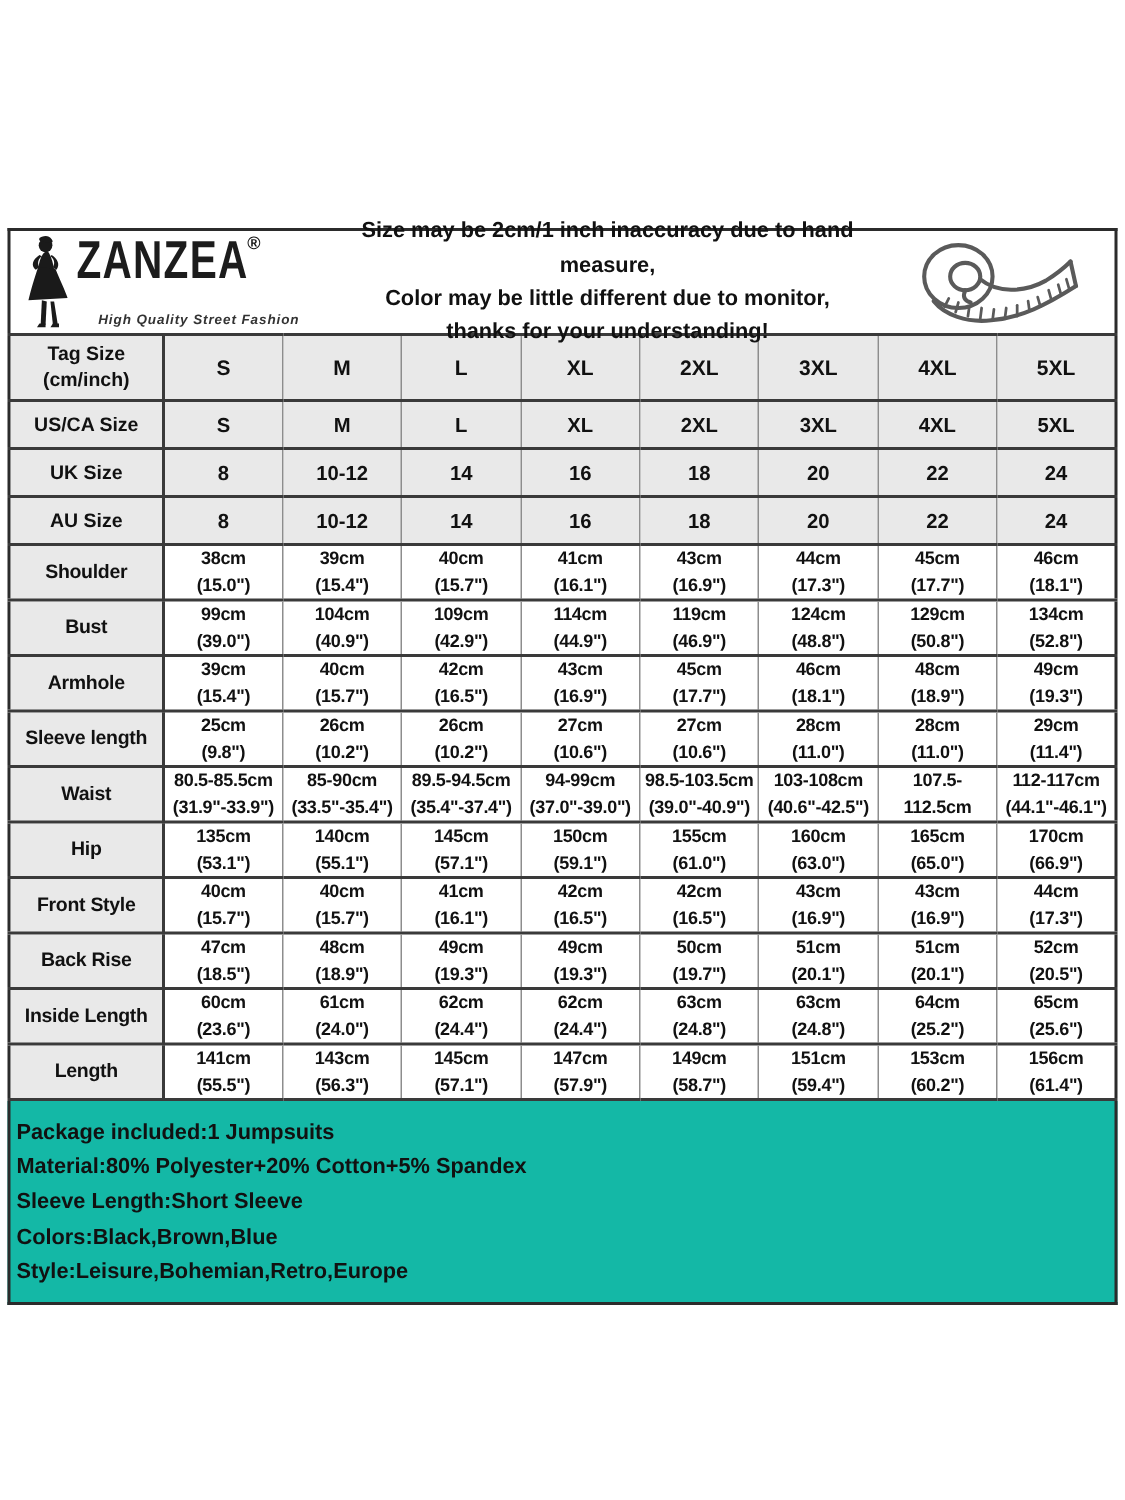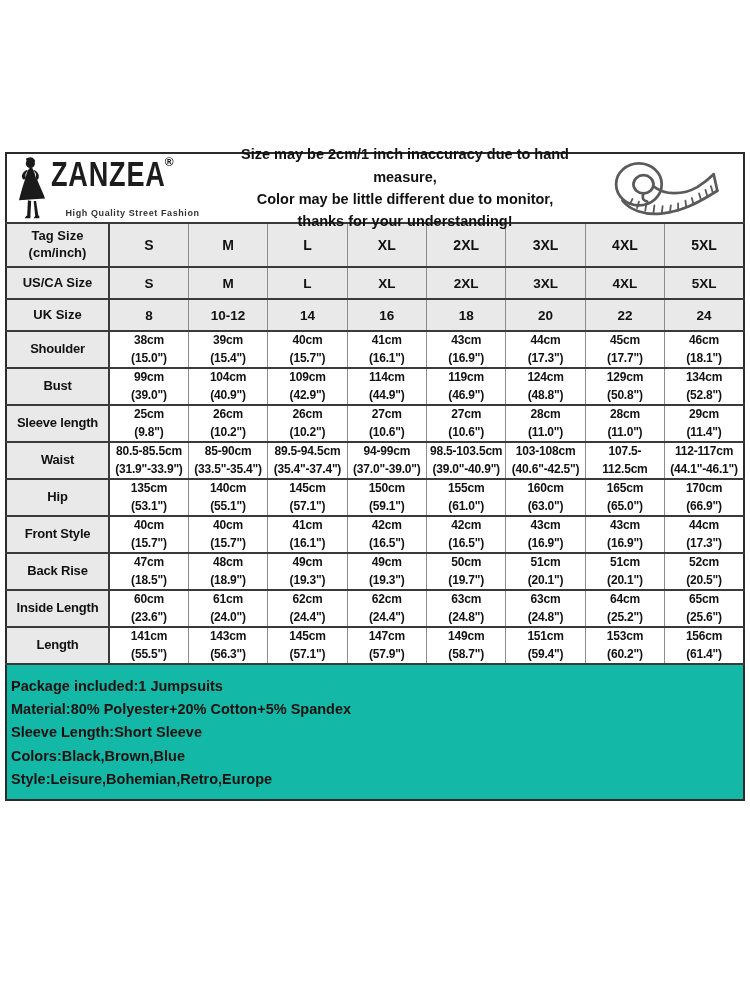--- a/index.html
+++ b/index.html
@@ -25,21 +25,21 @@
   .brand svg { flex: 0 0 auto; }
   .brand-text { margin-left: 2px; }
   .brand-name-row { line-height: 1; white-space: nowrap; }
   .brand-name {
     display: inline-block;
     font-weight: bold; font-size: 33px; letter-spacing: 1px;
     transform: scale(0.82, 1.08); transform-origin: left bottom;
     color: #1c1c1c;
   }
   .reg { font-size: 12px; font-weight: bold; vertical-align: top; position: relative; top: -2px; left: -26px; }
-  .tagline { font-size: 9px; font-weight: bold; letter-spacing: 0.6px; color: #333; margin-top: 17px; white-space: nowrap; }
+  .tagline { font-size: 9px; font-weight: bold; letter-spacing: 0.6px; color: #333; margin-top: 17px; white-space: nowrap; font-style: italic; }
 
   .disclaimer { flex: 1; text-align: center; font-weight: bold; font-size: 14.5px; line-height: 1.55; }
 
   .tape { width: 148px; display: flex; justify-content: center; align-items: center; }
 
   
   table.size-table {
     width: 100%;
     border-collapse: collapse;
     table-layout: fixed;
@@ -175,20 +175,31 @@
           <th>UK Size</th>
           <td>8</td>
           <td>10-12</td>
           <td>14</td>
           <td>16</td>
           <td>18</td>
           <td>20</td>
           <td>22</td>
           <td>24</td>
         </tr>
+        <tr class="shaded size-row">
+          <th>AU Size</th>
+          <td>8</td>
+          <td>10-12</td>
+          <td>14</td>
+          <td>16</td>
+          <td>18</td>
+          <td>20</td>
+          <td>22</td>
+          <td>24</td>
+        </tr>
         <tr class="measure-row">
           <th>Shoulder</th>
           <td>38cm
 (15.0")</td>
           <td>39cm
 (15.4")</td>
           <td>40cm
 (15.7")</td>
           <td>41cm
 (16.1")</td>
@@ -214,20 +225,39 @@
           <td>119cm
 (46.9")</td>
           <td>124cm
 (48.8")</td>
           <td>129cm
 (50.8")</td>
           <td>134cm
 (52.8")</td>
         </tr>
         <tr class="measure-row">
+          <th>Armhole</th>
+          <td>39cm
+(15.4")</td>
+          <td>40cm
+(15.7")</td>
+          <td>42cm
+(16.5")</td>
+          <td>43cm
+(16.9")</td>
+          <td>45cm
+(17.7")</td>
+          <td>46cm
+(18.1")</td>
+          <td>48cm
+(18.9")</td>
+          <td>49cm
+(19.3")</td>
+        </tr>
+        <tr class="measure-row">
           <th>Sleeve length</th>
           <td>25cm
 (9.8")</td>
           <td>26cm
 (10.2")</td>
           <td>26cm
 (10.2")</td>
           <td>27cm
 (10.6")</td>
           <td>27cm

